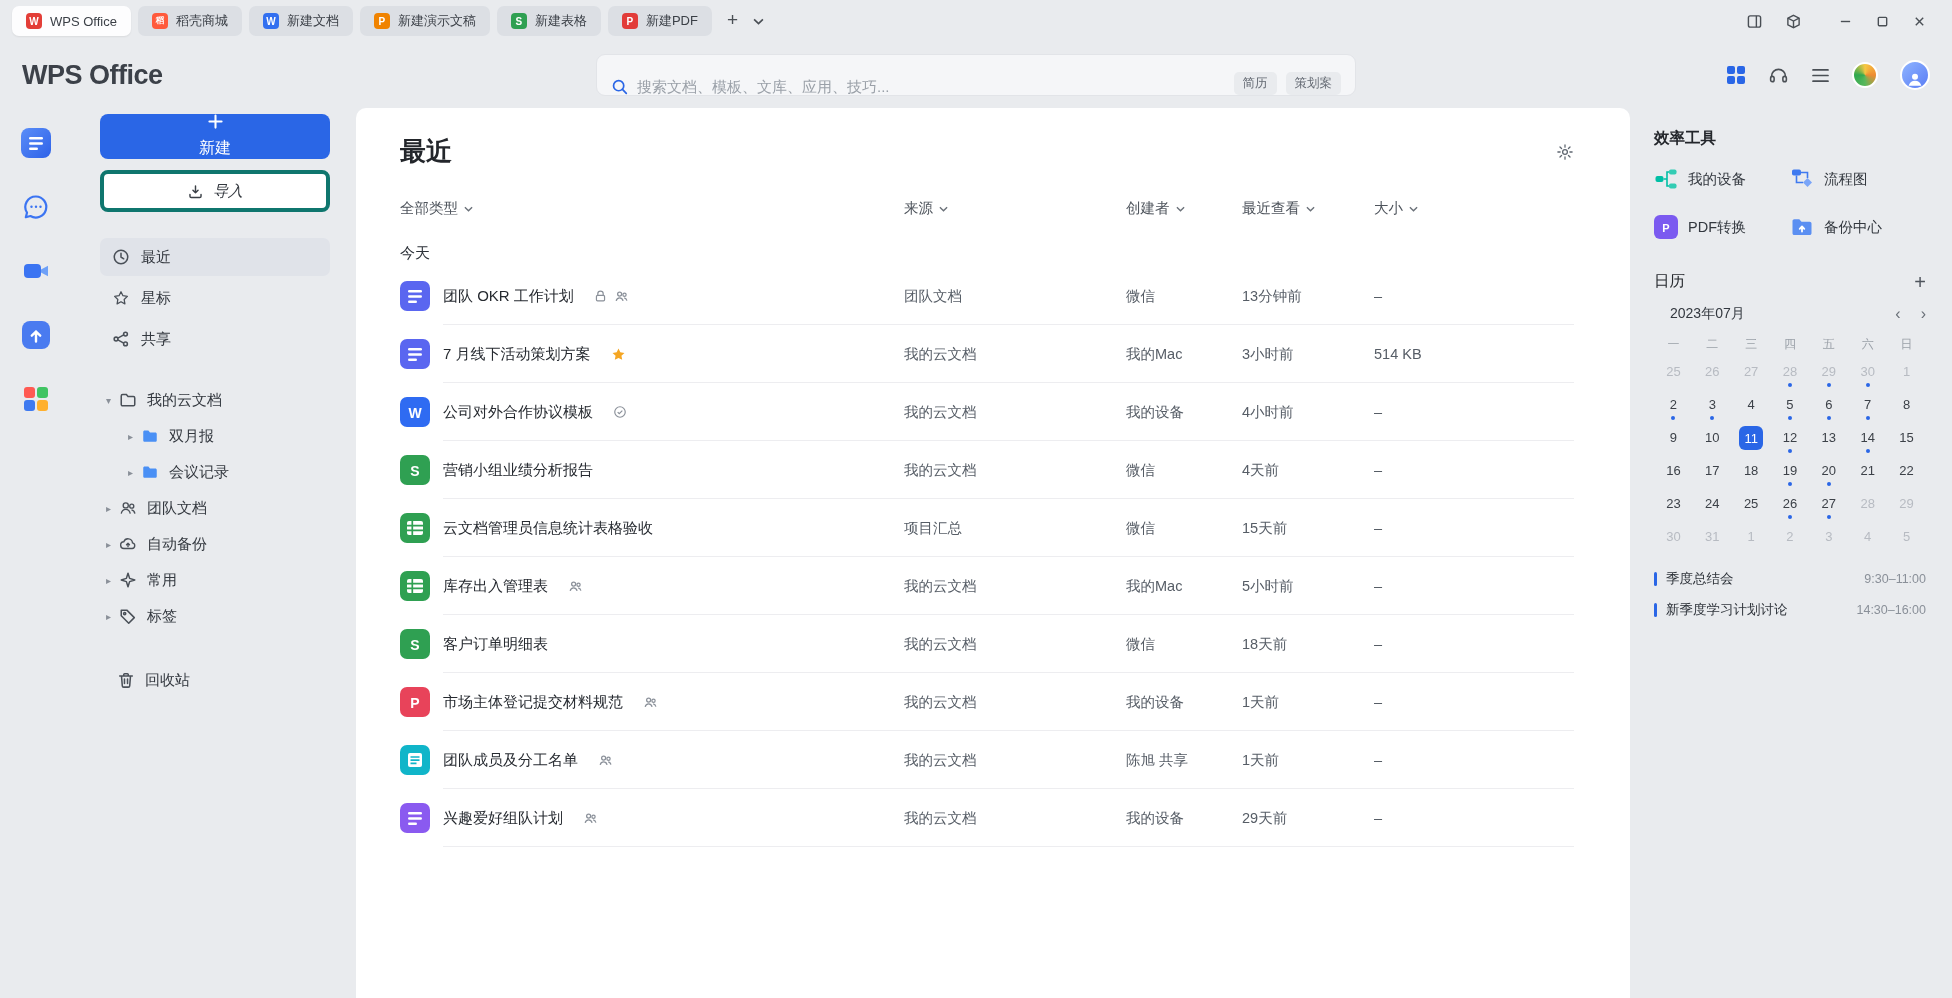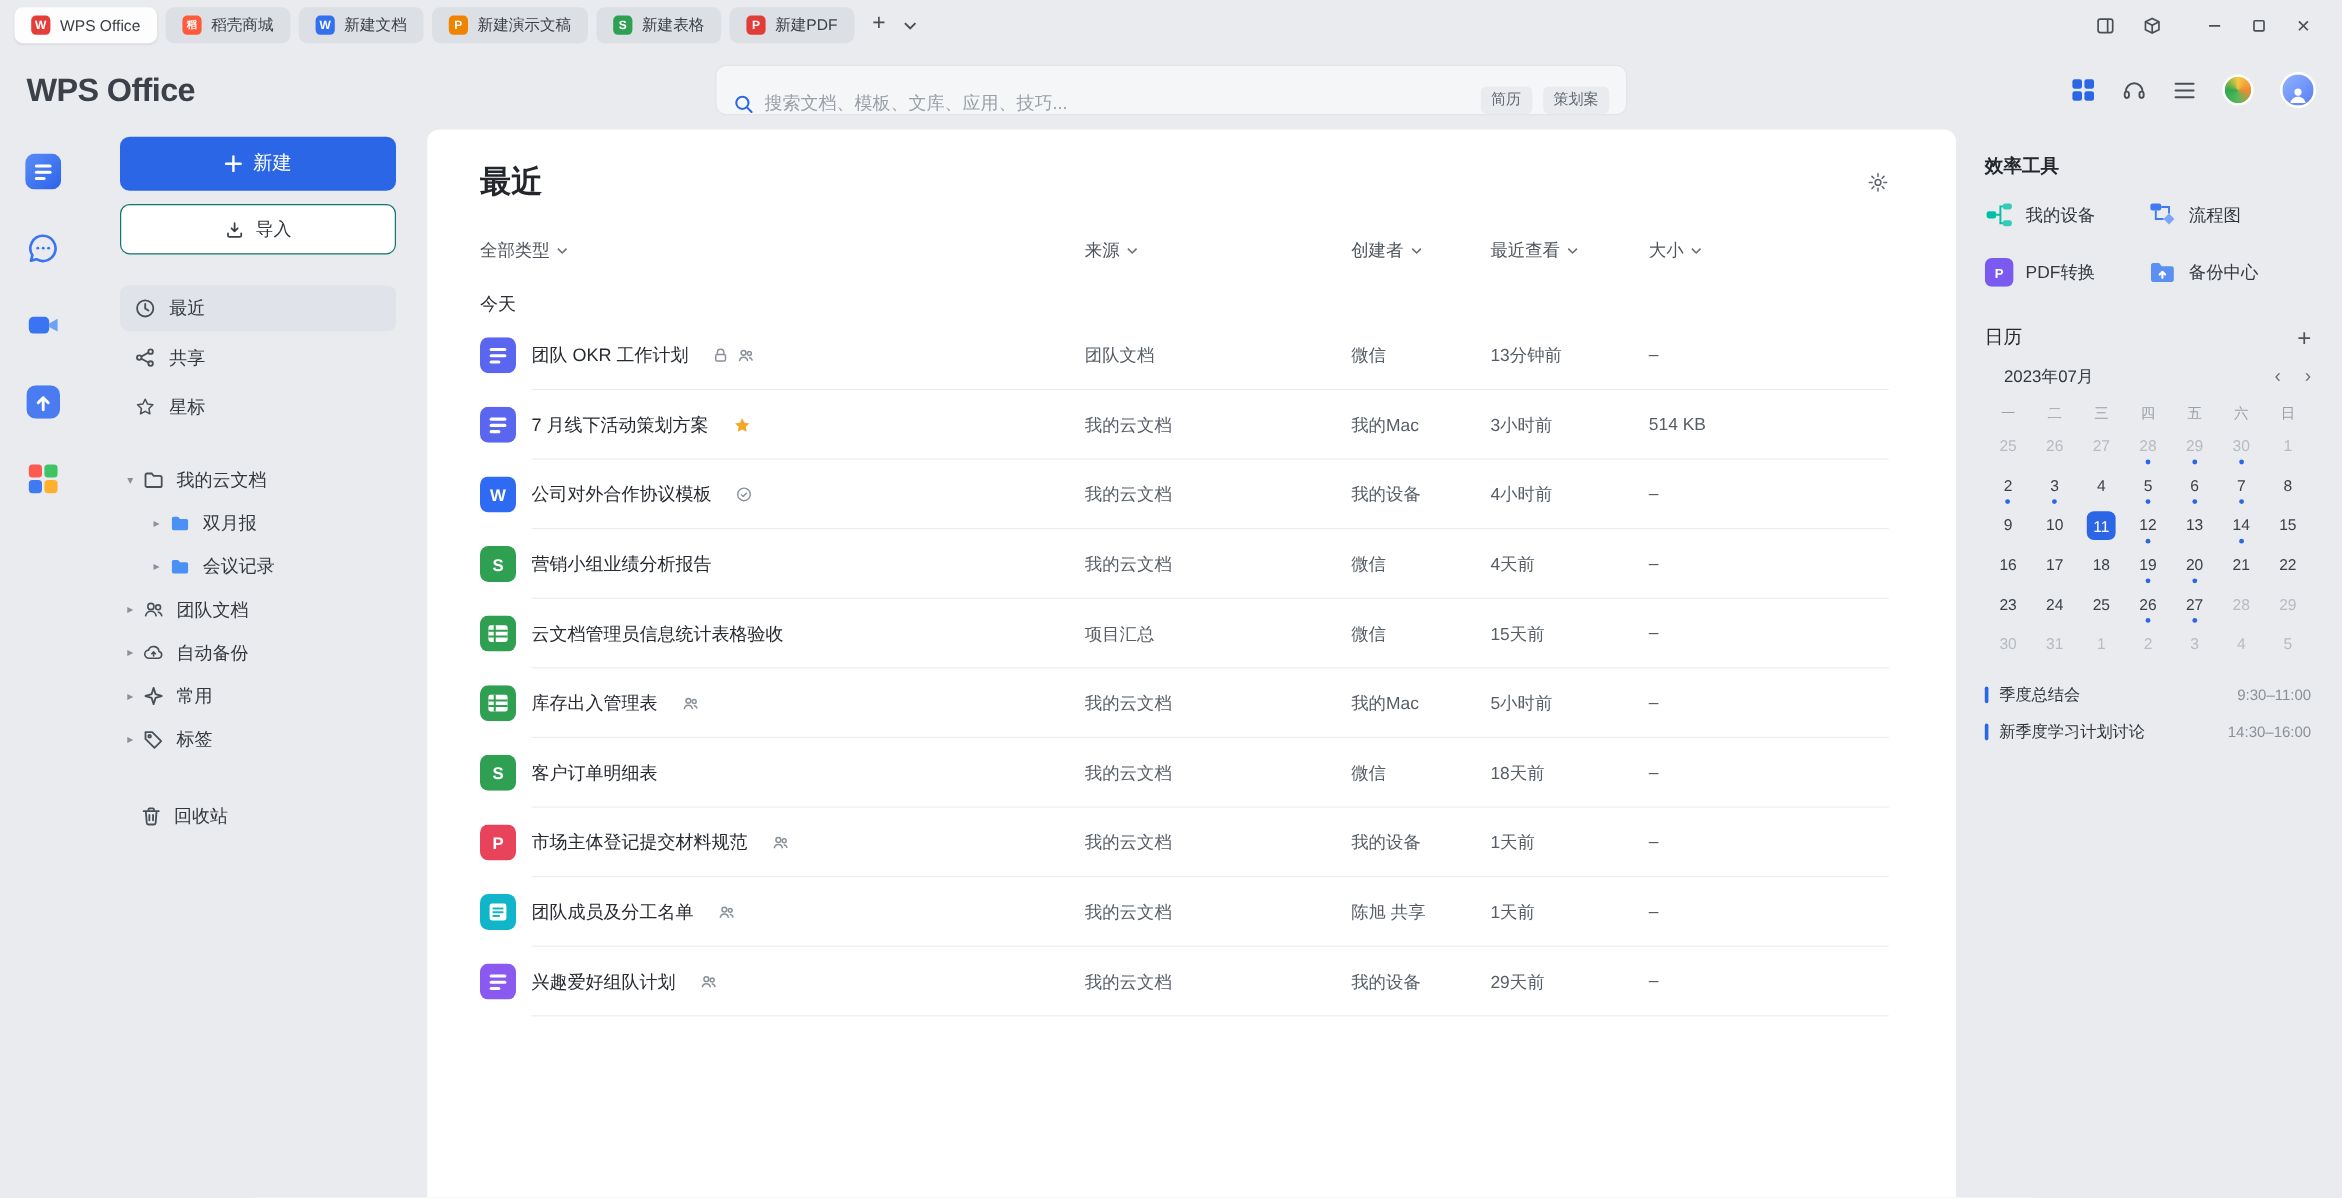--- a/index.html
+++ b/index.html
@@ -36,22 +36,22 @@
   .premium{width:26px;height:26px;border-radius:50%;background:conic-gradient(#f7c843,#ef8b32,#58b85c,#2fa84f,#f7c843);border:2px solid #fff;}
   .avatar{width:30px;height:30px;border-radius:50%;background:linear-gradient(135deg,#8fb4ff,#5a7df5);display:flex;align-items:flex-end;justify-content:center;overflow:hidden;border:2px solid #fff;}
 
   
   .bodyrow{flex:1;display:flex;min-height:0;}
 
   .rail{width:72px;display:flex;flex-direction:column;align-items:center;padding-top:14px;gap:22px;flex:none;}
   .rail-item{width:42px;height:42px;display:flex;align-items:center;justify-content:center;border-radius:10px;}
 
   .sidebar{width:284px;padding:6px 26px 0 28px;display:flex;flex-direction:column;flex:none;}
-  .btn-new{height:45px;border-radius:8px;background:#2a66e6;color:#fff;font-size:16px;display:flex;align-items:center;justify-content:center;gap:9px;cursor:default;}
-  .btn-import{height:42px;margin-top:11px;border-radius:8px;background:#fff;border:1px solid #0f766e;color:#33383f;font-size:15px;display:flex;align-items:center;justify-content:center;gap:9px;}
+  .btn-new{height:45px;border-radius:8px;background:#2a66e6;color:#fff;font-size:16px;display:flex;align-items:center;justify-content:center;gap:9px;cursor:default;flex-direction:column;}
+  .btn-import{height:42px;margin-top:11px;border-radius:8px;background:#fff;border:4px solid #0f766e;color:#33383f;font-size:15px;display:flex;align-items:center;justify-content:center;gap:9px;font-style:italic;}
   .nav{margin-top:26px;display:flex;flex-direction:column;gap:3px;}
   .nav-item{height:38px;display:flex;align-items:center;gap:11px;padding:0 12px;border-radius:7px;font-size:15px;color:#33383f;}
   .nav-item.active{background:#e0e3e9;}
   .tree{margin-top:24px;display:flex;flex-direction:column;}
   .tree-item{height:36px;display:flex;align-items:center;font-size:15px;color:#33383f;}
   .caret{width:17px;font-size:10px;color:#8a9099;text-align:center;flex:none;}
   .t-ico{margin:0 10px 0 2px;display:flex;flex:none;}
   .tree-child{padding-left:22px;}
   .trash-item{margin-top:28px;padding-left:17px;}
   .trash-item .t-ico{margin-left:0;}
@@ -281,36 +281,36 @@
           <span class="hdr-ic">
             <svg width="18" height="18" viewBox="0 0 20 20" fill="none" stroke="#4a5058" stroke-width="1.7">
                 <circle cx="10" cy="10" r="7.5"></circle>
                 <path d="M10 5.8V10l3 2" stroke-linecap="round"></path>
               </svg>
           </span>
           <span>最近</span>
         </div>
         <div class="nav-item">
           <span class="hdr-ic">
+            <svg width="18" height="18" viewBox="0 0 24 24" fill="none" stroke="#4a5058" stroke-width="1.7" stroke-linejoin="round">
+                <path d="M12 3.6l2.6 5.3 5.9.9-4.3 4.1 1 5.9L12 17l-5.2 2.8 1-5.9L3.5 9.8l5.9-.9z"></path>
+              </svg>
+          </span>
+          <span>星标</span>
+        </div>
+        <div class="nav-item">
+          <span class="hdr-ic">
             <svg width="18" height="18" viewBox="0 0 20 20" fill="none" stroke="#4a5058" stroke-width="1.7">
                 <circle cx="4.5" cy="10" r="2.1"></circle>
                 <circle cx="15" cy="4.5" r="2.1"></circle>
                 <circle cx="15" cy="15.5" r="2.1"></circle>
                 <path d="M6.5 9l6.5-3.6M6.5 11l6.5 3.6"></path>
               </svg>
           </span>
           <span>共享</span>
-        </div>
-        <div class="nav-item">
-          <span class="hdr-ic">
-            <svg width="18" height="18" viewBox="0 0 24 24" fill="none" stroke="#4a5058" stroke-width="1.7" stroke-linejoin="round">
-                <path d="M12 3.6l2.6 5.3 5.9.9-4.3 4.1 1 5.9L12 17l-5.2 2.8 1-5.9L3.5 9.8l5.9-.9z"></path>
-              </svg>
-          </span>
-          <span>星标</span>
         </div>
       </div>
 
       <div class="tree">
         <div class="tree-item">
           <span class="caret">▾</span>
           <span class="t-ico">
             <svg width="18" height="18" viewBox="0 0 20 20" fill="none" stroke="#4a5058" stroke-width="1.7">
                 <path d="M2.5 5.5c0-.8.7-1.5 1.5-1.5h4.2l1.8 2.2h6c.8 0 1.5.7 1.5 1.5V15c0 .8-.7 1.5-1.5 1.5H4c-.8 0-1.5-.7-1.5-1.5z"></path>
               </svg>

